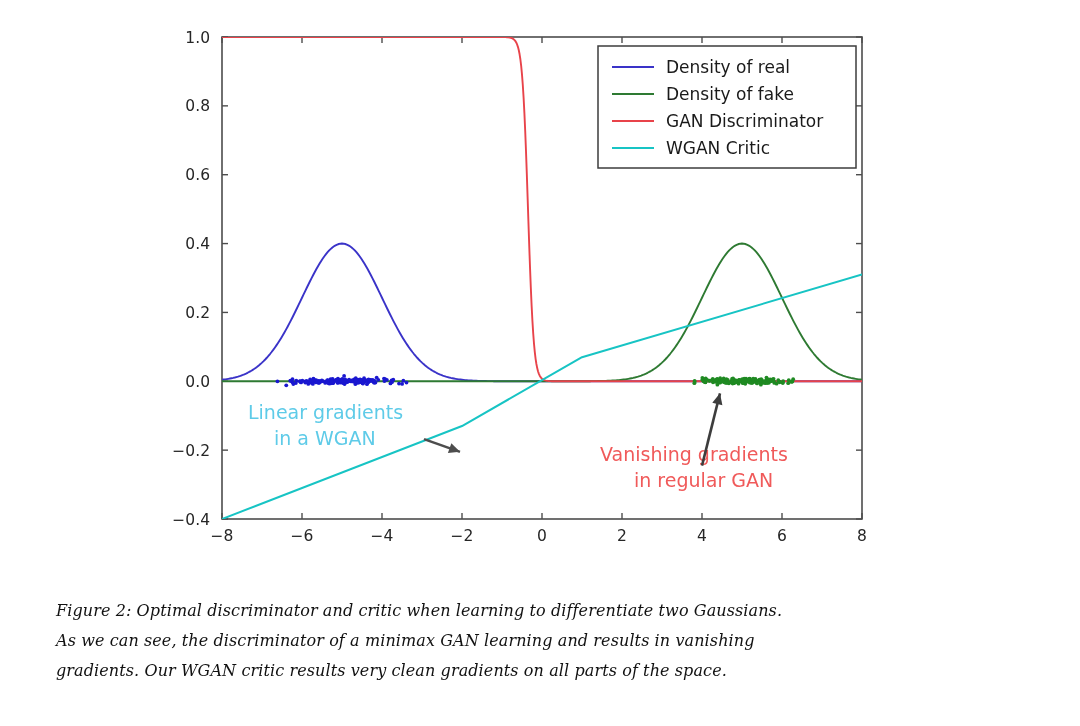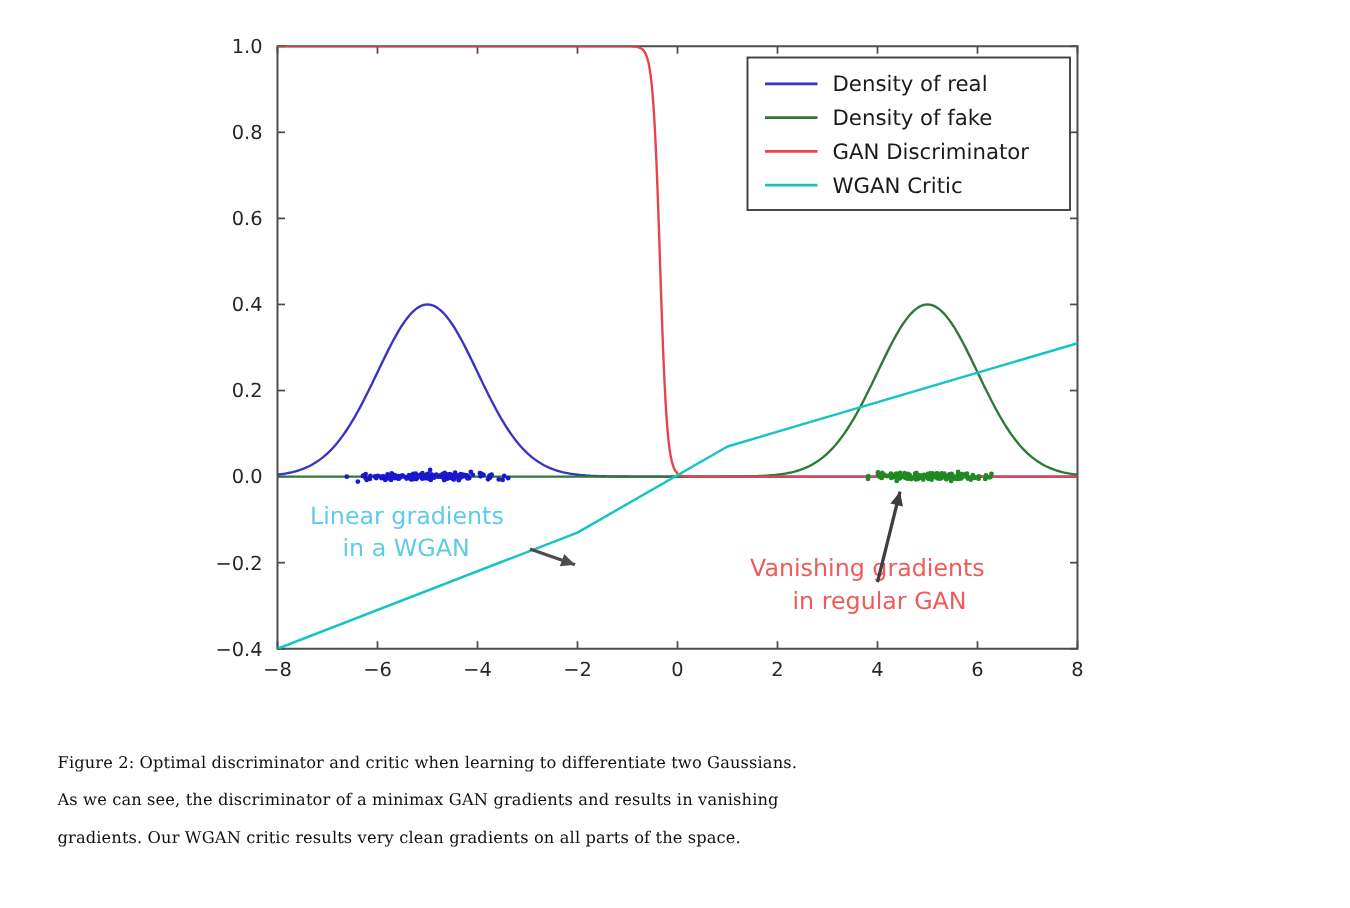--- a/index.html
+++ b/index.html
@@ -7,23 +7,24 @@
     width:1080px;height:726px;
     background:#ffffff;
     font-family:"DejaVu Sans", sans-serif;
     overflow:hidden;
     position:relative;
   }
   #figure{
     position:absolute;left:0;top:0;width:1080px;height:560px;
   }
   #caption{
-    position:absolute;left:46px;top:596px;width:1000px;
+    position:absolute;left:56px;top:596px;width:1000px;
     font-family:"DejaVu Serif","Liberation Serif",serif;
-    font-size:13px;
+    font-style:italic;
+    font-size:16px;
     line-height:30px;
     color:#111111;
     text-align:justify;
     letter-spacing:0.1px;
   }
   #caption span{display:block;}
   svg{display:block;}
   .tick-label{
     font-family:"DejaVu Sans", sans-serif;
     font-size:15.5px;
@@ -499,15 +500,15 @@
   <defs>
         <clipPath id="frameclip">
           <rect x="222" y="37" width="640" height="482"></rect>
         </clipPath>
       </defs>
     </svg>
 </div>
 
 <div id="caption">
   <span>Figure 2: Optimal discriminator and critic when learning to differentiate two Gaussians.</span>
-  <span>As we can see, the discriminator of a minimax GAN gradients and results in vanishing</span>
+  <span>As we can see, the discriminator of a minimax GAN learning and results in vanishing</span>
   <span>gradients. Our WGAN critic results very clean gradients on all parts of the space.</span>
 </div>
 
 </body></html>

